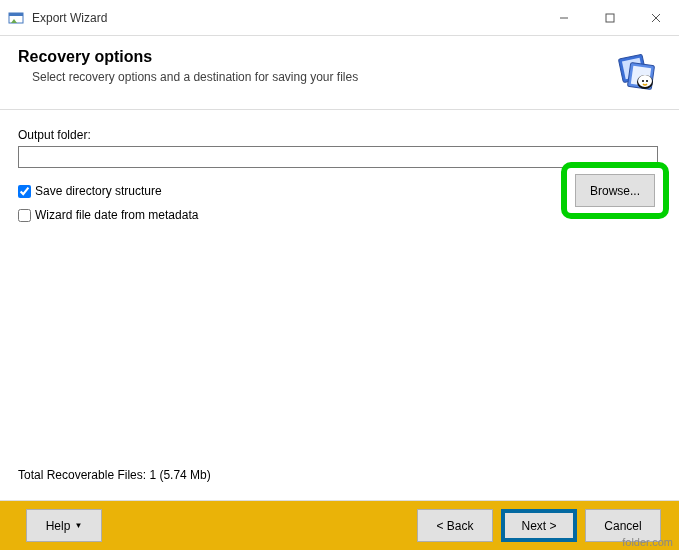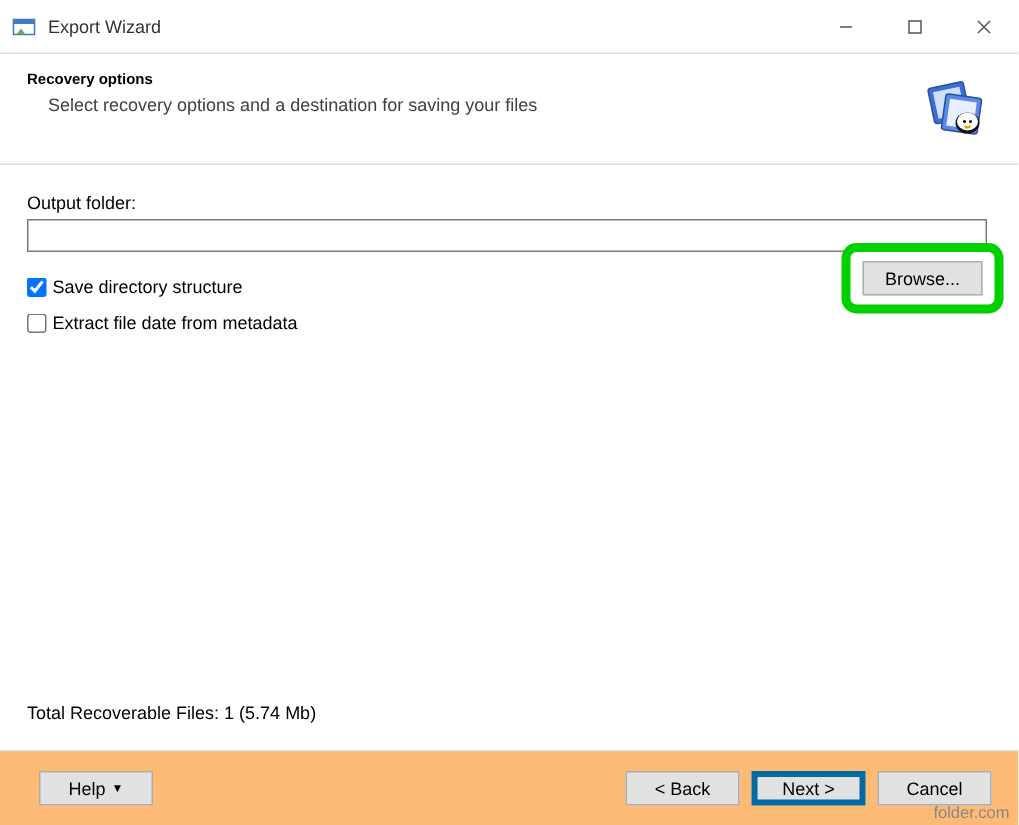--- a/index.html
+++ b/index.html
@@ -35,21 +35,21 @@
       font-size: 12px;
     }
     .win-btn svg { stroke: #555; }
     .header-section {
       padding: 12px 18px 14px 18px;
       display: flex;
       align-items: flex-start;
       border-bottom: 1px solid #ddd;
       background: #fff;
     }
-    .header-text h2 { font-size: 10px; font-weight: bold; color: #000; margin-bottom: 4px; }
+    .header-text h2 { font-size: 16px; font-weight: bold; color: #000; margin-bottom: 4px; }
     .header-text p { font-size: 12px; color: #404040; margin-left: 14px; }
     .header-icon { margin-left: auto; margin-right: 4px; }
     .content {
       padding: 18px;
       position: relative;
       height: 390px;
       background: #fff;
     }
     .field-label { font-size: 12px; margin-bottom: 4px; display: block; }
     .text-input {
@@ -74,21 +74,21 @@
       position: absolute;
       right: 10px;
       top: 52px;
       border: 6px solid #00d000;
       border-radius: 10px;
       padding: 6px 8px;
     }
     .btn {
       background: #e1e1e1;
       border: 1px solid #adadad;
-      height: 23px;
+      height: 33px;
       font-size: 12px;
       font-family: inherit;
       cursor: pointer;
       padding: 0 14px;
       min-width: 76px;
       display: inline-flex;
       align-items: center;
       justify-content: center;
     }
     .btn-primary { border: 4px solid #0369a1; }
@@ -100,21 +100,21 @@
     }
     .footer {
       position: absolute;
       bottom: 0;
       left: 0; right: 0;
       height: 50px;
       border-top: 1px solid #ddd;
       display: flex;
       align-items: center;
       padding: 0 18px;
-      background: #fdba74;
+      background: #eab308;
     }
     .footer .spacer { flex: 1; }
     .footer .btn { margin-left: 8px; }
     .help-btn .arrow { margin-left: 4px; font-size: 8px; }
     .watermark {
       position: absolute;
       bottom: 2px;
       right: 6px;
       font-size: 11px;
       color: #888;
@@ -180,21 +180,21 @@
   <label class="field-label">Output folder:</label>
   <input type="text" class="text-input" value="" style="">
 
   <div class="checkbox-row">
     <input type="checkbox" checked="" style="">
     <label>Save directory structure</label>
   </div>
 
   <div class="checkbox-row" style="margin-top:6px;">
     <input type="checkbox" style="">
-    <label>Extract file date from metadata</label>
+    <label>Wizard file date from metadata</label>
   </div>
 
   <div class="browse-wrap">
     <button class="btn">Browse...</button>
   </div>
 
   <div class="status-line">Total Recoverable Files: 1 (5.74 Mb)</div>
 </div>
 
 <div class="footer">

